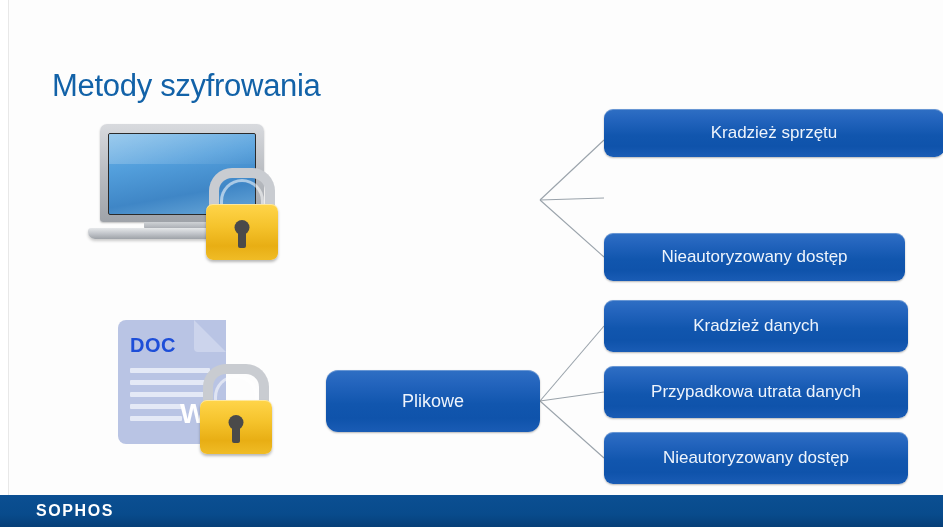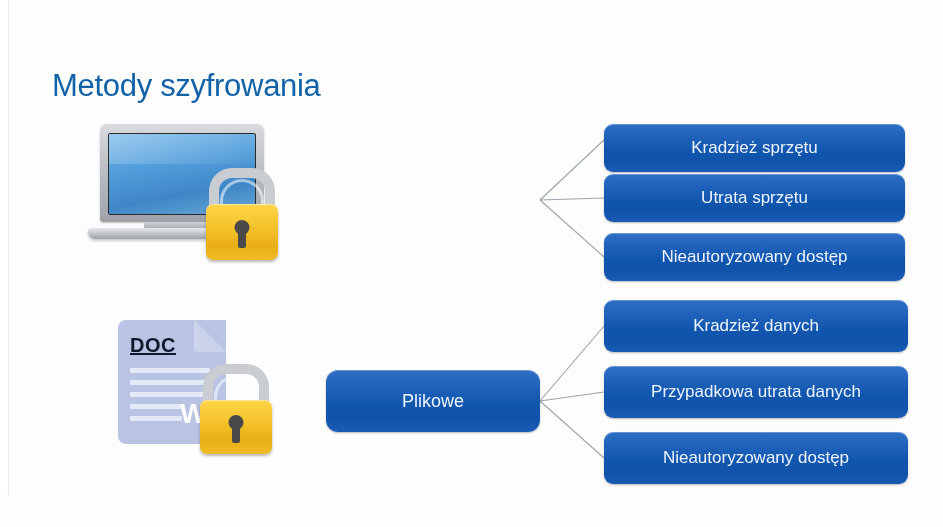--- a/index.html
+++ b/index.html
@@ -91,21 +91,21 @@
     border-radius:8px 0 8px 8px;
   }
   .doc-fold{
     position:absolute;left:76px;top:0;width:32px;height:32px;
     background:#ccd4ec;
     clip-path:polygon(0 0,100% 100%,0 100%);
     border-radius:0 0 0 4px;
   }
   .doc-label{
     position:absolute;left:12px;top:14px;
-    font-size:20px;font-weight:bold;color:#0f172a;letter-spacing:0.5px;text-decoration:underline;
+    font-size:20px;font-weight:bold;color:#1d4ed8;letter-spacing:0.5px;
   }
   .doc-line{
     position:absolute;left:12px;height:5px;background:#e4e9f6;border-radius:1px;
   }
   .doc-w{
     position:absolute;left:62px;top:78px;
     font-size:28px;font-weight:bold;color:#ffffff;
   }
 
   
@@ -201,34 +201,34 @@
       <div class="keyhole" style="top:51px;width:15px;height:15px;"></div>
       <div class="keyslot" style="top:62px;width:8px;height:17px;border-radius:0 0 2px 2px;"></div>
     </div>
   </div>
 
 
   <div class="node big" style="left:326px;top:370px;width:214px;height:62px;align-items:center;">
     <span>Plikowe</span>
   </div>
 
-  <div class="node" style="left:604px;top:124px;width:301px;height:48px;">
+  <div class="node" style="left:604px;top:109px;width:340px;height:48px;">
     <span>Kradzież sprzętu</span>
-  </div>
-  <div class="node" style="left:604px;top:174px;width:301px;height:48px;">
-    <span>Utrata sprzętu</span>
   </div>
   <div class="node" style="left:604px;top:233px;width:301px;height:48px;">
     <span>Nieautoryzowany dostęp</span>
   </div>
 
   <div class="node" style="left:604px;top:366px;width:304px;height:52px;">
     <span>Przypadkowa utrata danych</span>
   </div>
   <div class="node" style="left:604px;top:300px;width:304px;height:52px;">
     <span>Kradzież danych</span>
   </div>
   <div class="node" style="left:604px;top:432px;width:304px;height:52px;">
     <span>Nieautoryzowany dostęp</span>
   </div>
 
+  <div class="footer">
+    <div class="brand">SOPHOS</div>
+  </div>
 
 </div>
 
 </body></html>

